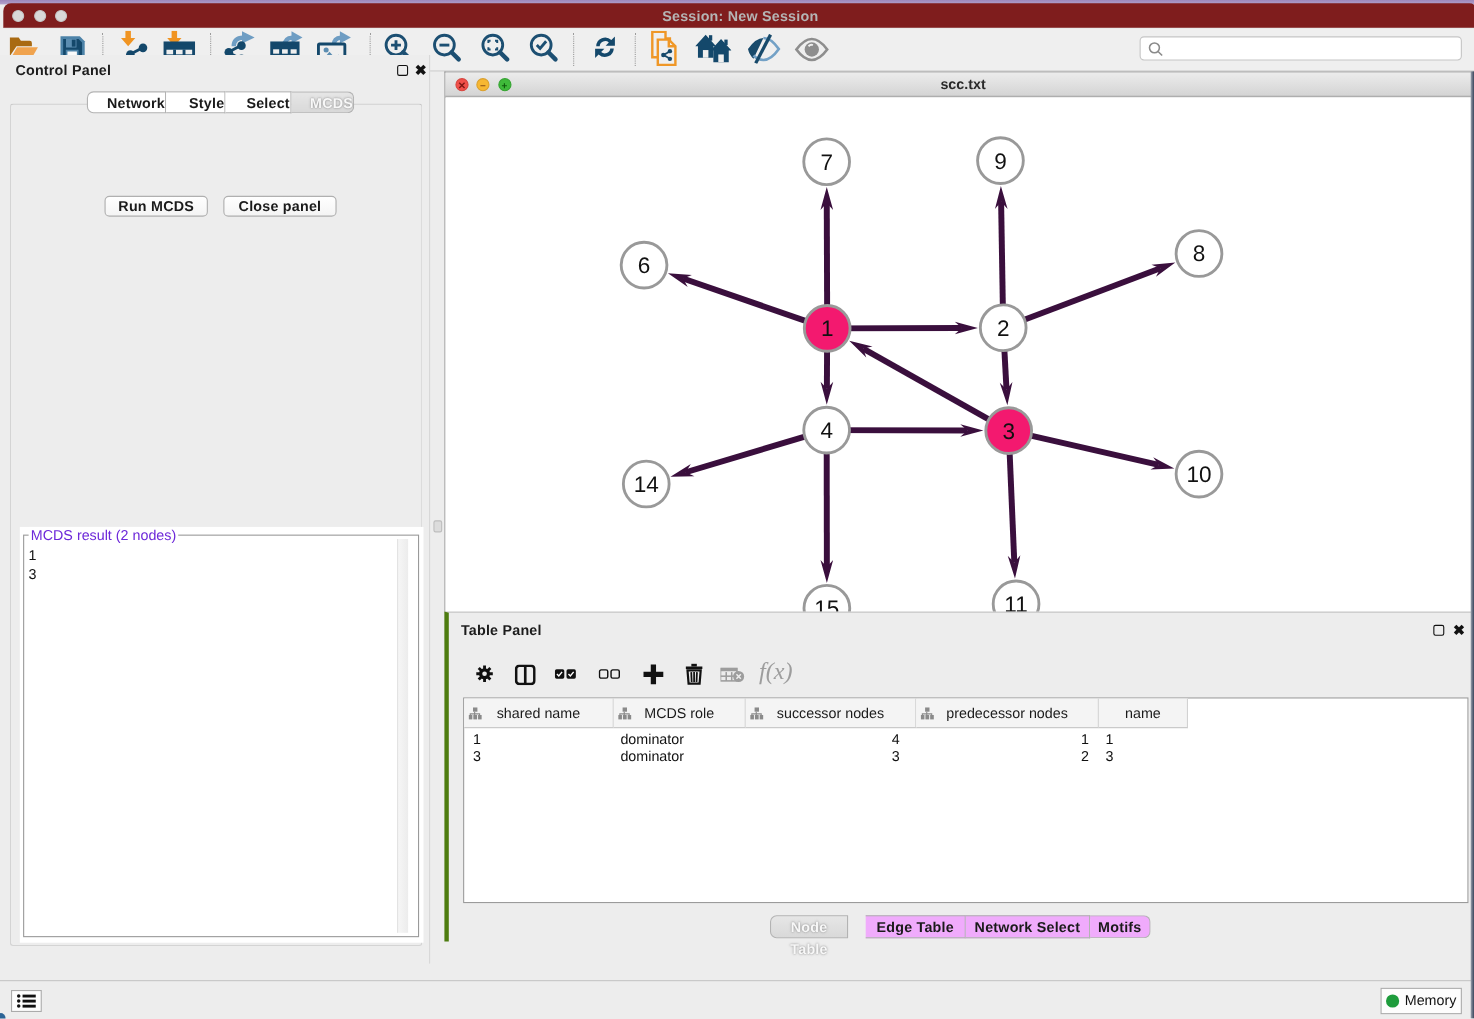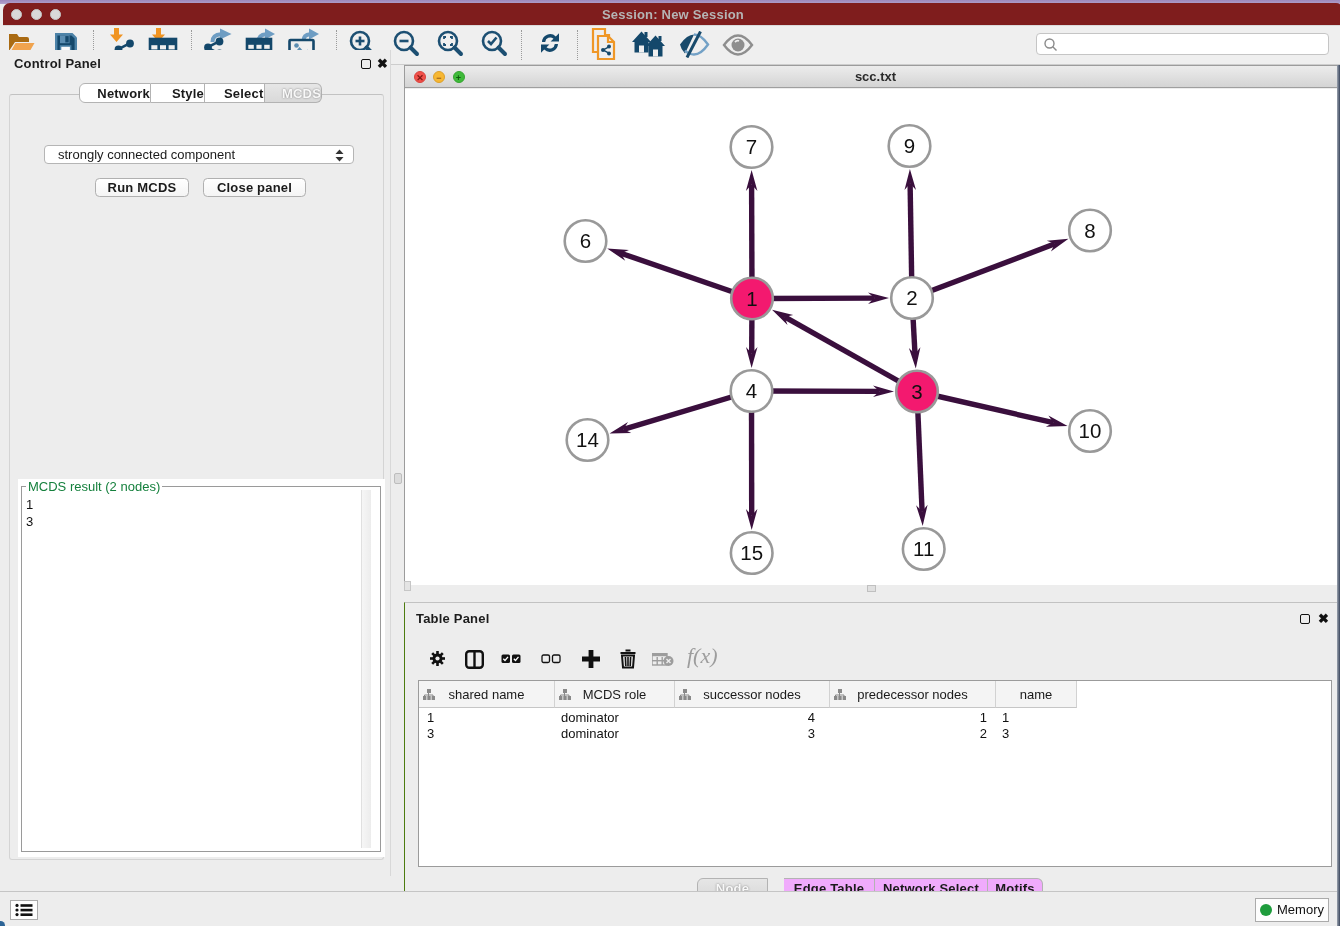--- a/index.html
+++ b/index.html
@@ -20,31 +20,31 @@
 #cphead{position:absolute;left:14px;top:6px;font-size:13px;font-weight:bold;color:#1c1c1c;letter-spacing:0.2px}
 .winbtn-sq{position:absolute;width:10px;height:10px;border:1.6px solid #111;border-radius:2px;background:transparent}
 .winx{position:absolute;font-size:13px;font-weight:bold;color:#111}
 #tabcontent{position:absolute;left:9px;top:44px;width:375px;height:766px;border:1px solid #d4d4d4;border-top:1px solid #c2c2c2;border-radius:3px;background:#ededed}
 .tab{position:absolute;top:32.5px;height:20px;border:1px solid #b3b3b3;background:#fff;font-size:13px;font-weight:bold;color:#1a1a1a;text-align:right;line-height:19px;letter-spacing:0.2px}
 #optlabel{position:absolute;left:15px;top:71px;width:375px;text-align:center;font-size:13px;font-weight:bold;color:#1a1a1a;letter-spacing:0.2px}
 #select{position:absolute;left:44px;top:95px;width:310px;height:19px;background:#fff;border:1px solid #b5b5b5;border-radius:4px;font-size:13px;color:#1a1a1a;line-height:17px;padding-left:13px}
 .btn{position:absolute;top:128px;height:19px;background:linear-gradient(#ffffff,#f4f4f4);border:1px solid #b0b0b0;border-radius:4.5px;font-size:13px;font-weight:bold;color:#1a1a1a;text-align:center;line-height:17px;letter-spacing:0.2px}
 #resultbox{position:absolute;left:18px;top:429px;width:367px;height:378px;background:#fff}
 #fieldset{position:absolute;left:3px;top:7px;right:4px;bottom:5px;border:1px solid #9a9a9a}
-#fslabel{position:absolute;left:4px;top:-8px;background:#fff;font-size:13px;color:#15803d;padding:0 2px;white-space:nowrap}
+#fslabel{position:absolute;left:4px;top:-8px;background:#fff;font-size:13px;color:#6d28d9;padding:0 2px;white-space:nowrap}
 #fsitems{position:absolute;left:4px;top:10px;font-size:13px;color:#111;line-height:16.5px}
 #cpscroll{position:absolute;right:9px;top:3px;bottom:3px;width:10px;background:linear-gradient(90deg,#f6f6f6,#ececec);border-left:1px solid #e0e0e0}
 
 #netwin{left:404px;top:65px;width:936px;height:520px;border:1px solid #9c9c9c;border-bottom:none}
 #nettitle{position:absolute;left:0;top:0;width:934px;height:22px;background:linear-gradient(#ececec,#d4d4d4);border-bottom:1px solid #9f9f9f}
 #netname{width:100%;text-align:center;font-size:13px;font-weight:bold;color:#2a2a2a;line-height:22px}
 .mac{position:absolute;top:5px;width:12px;height:12px;border-radius:50%;font-size:9px;line-height:12px;text-align:center;font-weight:bold}
 #netcanvas{position:absolute;left:0;top:23px;width:934px;height:496px;background:#fff;overflow:hidden}
 
-#tpanel{left:404px;top:602px;width:936px;height:300px;background:#ededed;border-top:1px solid #c2c2c2;border-left:1px solid #4d7c0f}
+#tpanel{left:404px;top:556px;width:936px;height:300px;background:#ededed;border-top:1px solid #c2c2c2;border-left:4px solid #4d7c0f}
 #tphead{position:absolute;left:11px;top:8px;font-size:13px;font-weight:bold;color:#1c1c1c;letter-spacing:0.2px}
 #ttable{position:absolute;left:13px;top:77px;width:914px;height:187px;background:#fff;border:1px solid #9b9b9b}
 .thdr{position:absolute;top:0;height:27px;background:#f4f4f4;border-bottom:1px solid #c6c6c6;border-right:1px solid #d2d2d2;font-size:13px;color:#1a1a1a;text-align:center;line-height:27px}
 .trow{position:absolute;font-size:13px;color:#111;height:16px;line-height:16px}
 .btab{position:absolute;top:275px;height:21px;border:1px solid #b3b3b3;background:#f0abfc;font-size:13px;font-weight:bold;color:#1a1a1a;text-align:center;line-height:20px;letter-spacing:0.2px}
 
 #statusbar{left:0;top:891px;width:1340px;height:35px;background:#ededed;border-top:1px solid #c5c5c5}
 #listbtn{position:absolute;left:10px;top:8px;width:28px;height:20px;background:#fdfdfd;border:1px solid #ababab}
 #membtn{position:absolute;left:1255px;top:6px;width:74px;height:24px;background:#fdfdfd;border:1px solid #ababab;font-size:13px;color:#111;text-align:center;line-height:22px}
 .disabled-tab{background:linear-gradient(#e6e6e6,#d9d9d9) !important;color:#f8f8f8 !important;text-shadow:0 0 2px rgba(110,110,110,.9)}
@@ -210,26 +210,20 @@
 
 <div class="abs" id="cpanel">
   <div id="cphead">Control Panel</div>
   <div class="winbtn-sq" style="left:361px;top:9px"></div>
   <div class="winx" style="left:377px;top:6px">✖</div>
   <div id="tabcontent"></div>
   <div class="tab" style="left:79px;width:72px;border-radius:6px 0 0 6px">Network</div>
   <div class="tab" style="left:151px;width:54px;border-left:none">Style</div>
   <div class="tab" style="left:205px;width:59.5px;border-left:none">Select</div>
   <div class="tab disabled-tab" style="left:264.5px;width:57.5px;border-left:none;border-radius:0 6px 6px 0">MCDS</div>
-  <div id="select">strongly connected component
-    <svg width="9" height="13" viewBox="0 0 9 13" style="position:absolute;right:9px;top:3px">
-      <path d="M0.5,5 L4.5,0.5 L8.5,5 Z" fill="#333"></path>
-      <path d="M0.5,8 L4.5,12.5 L8.5,8 Z" fill="#333"></path>
-    </svg>
-  </div>
   <div class="btn" style="left:95px;width:94px">Run MCDS</div>
   <div class="btn" style="left:203px;width:103px">Close panel</div>
   <div id="resultbox">
     <div id="fieldset">
       <div id="fslabel">MCDS result (2 nodes)</div>
       <div id="fsitems">1<br>3</div>
       <div id="cpscroll"></div>
     </div>
   </div>
 </div>

